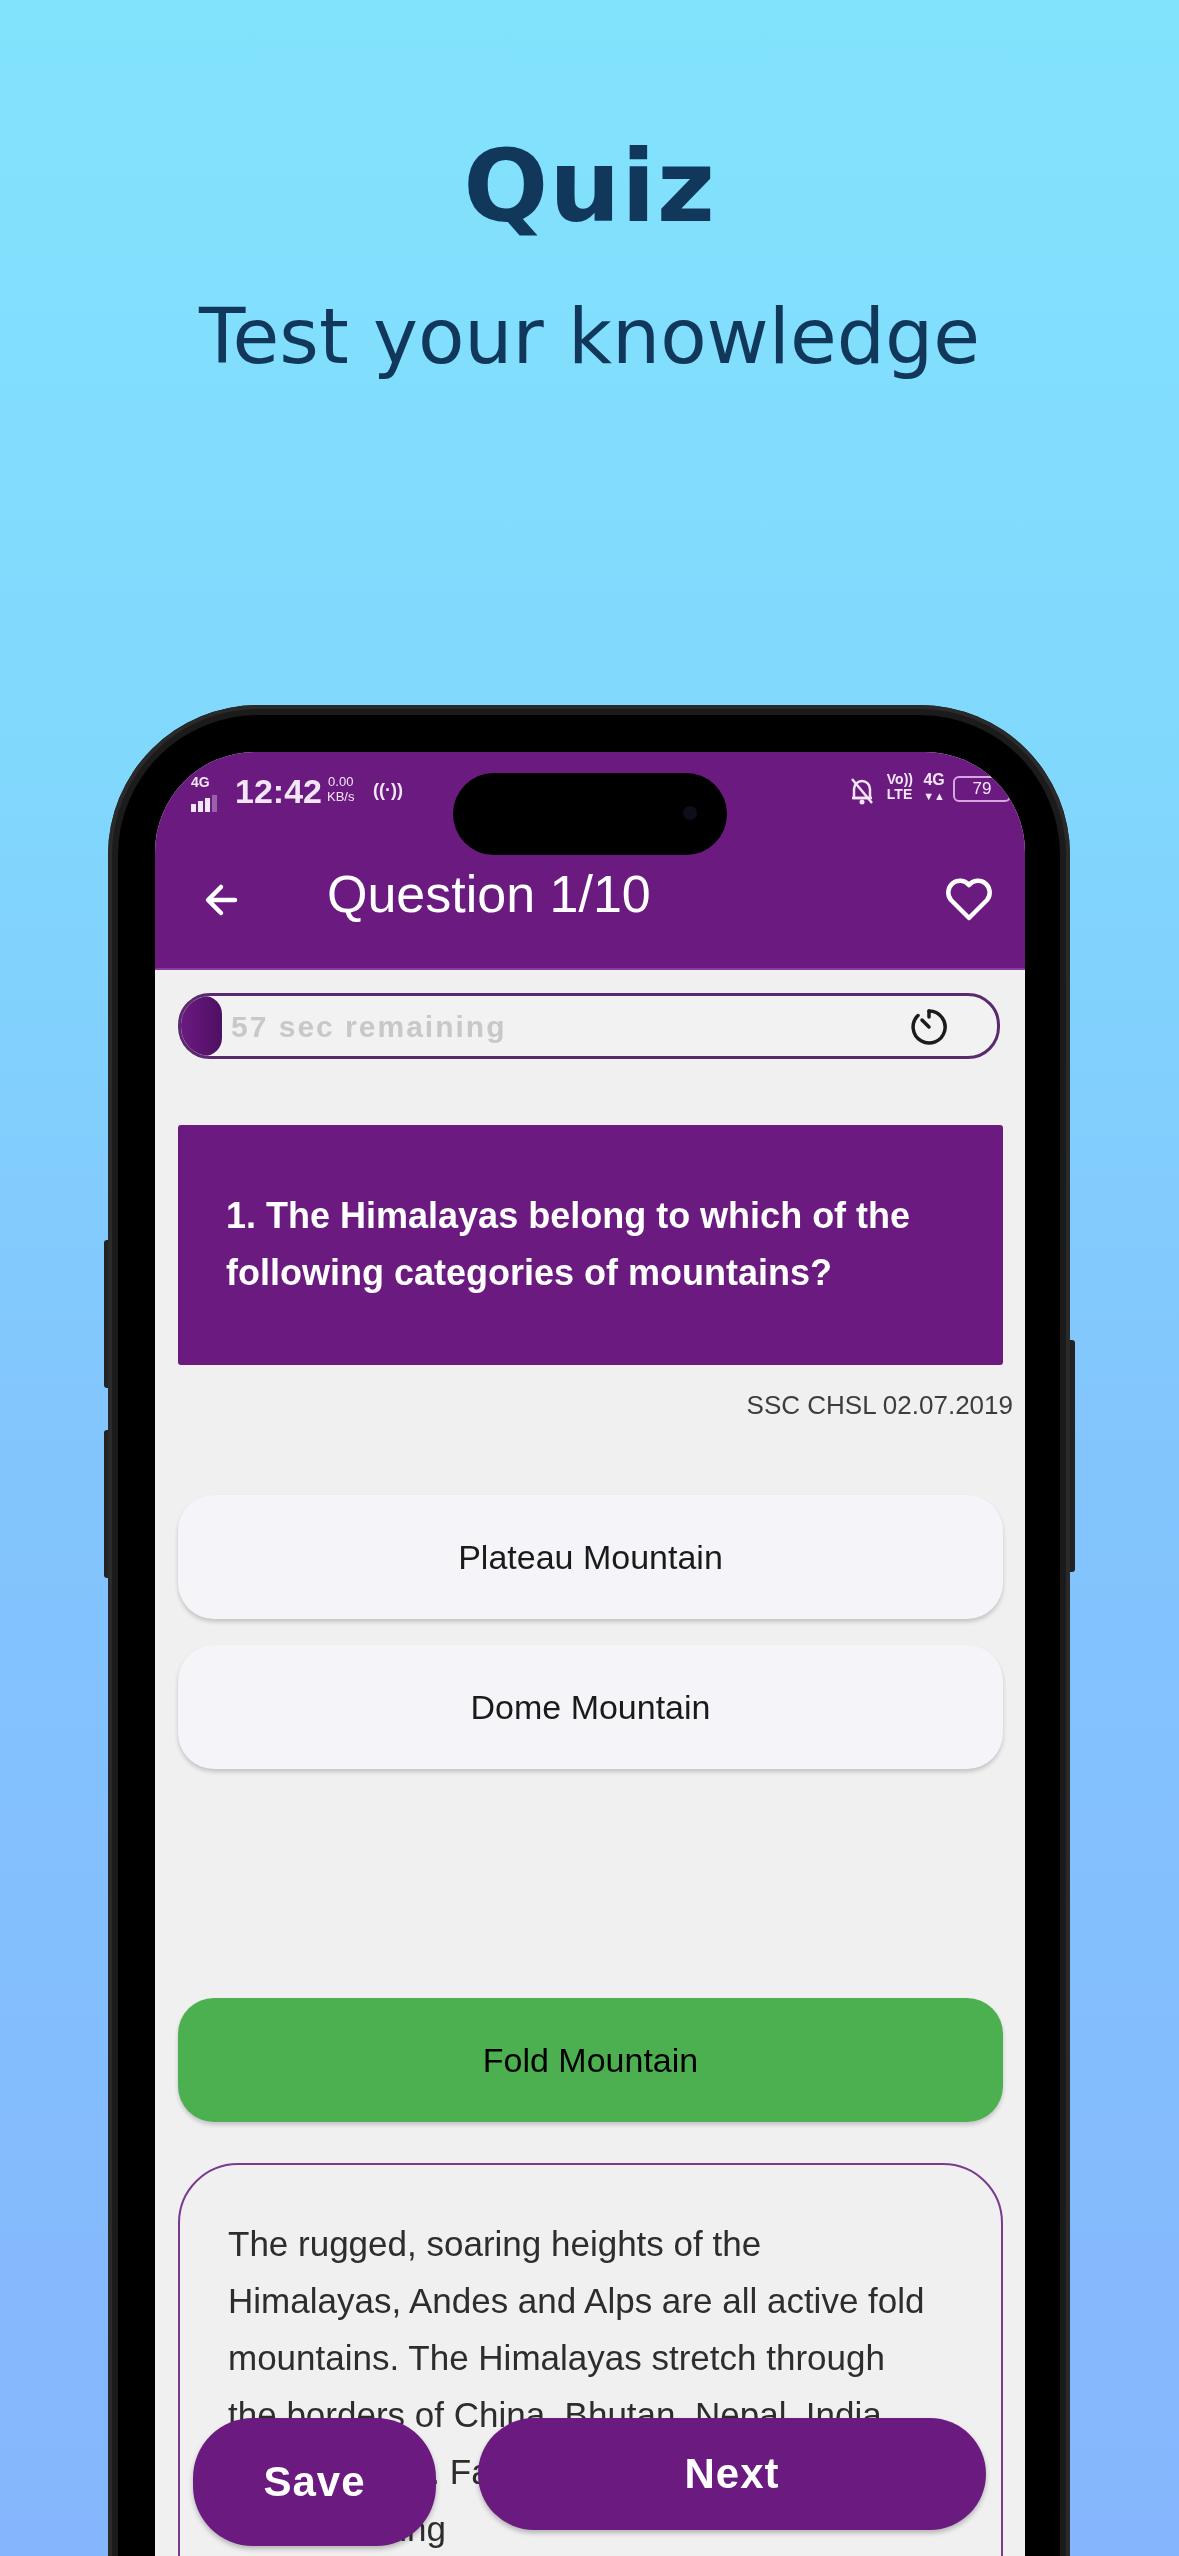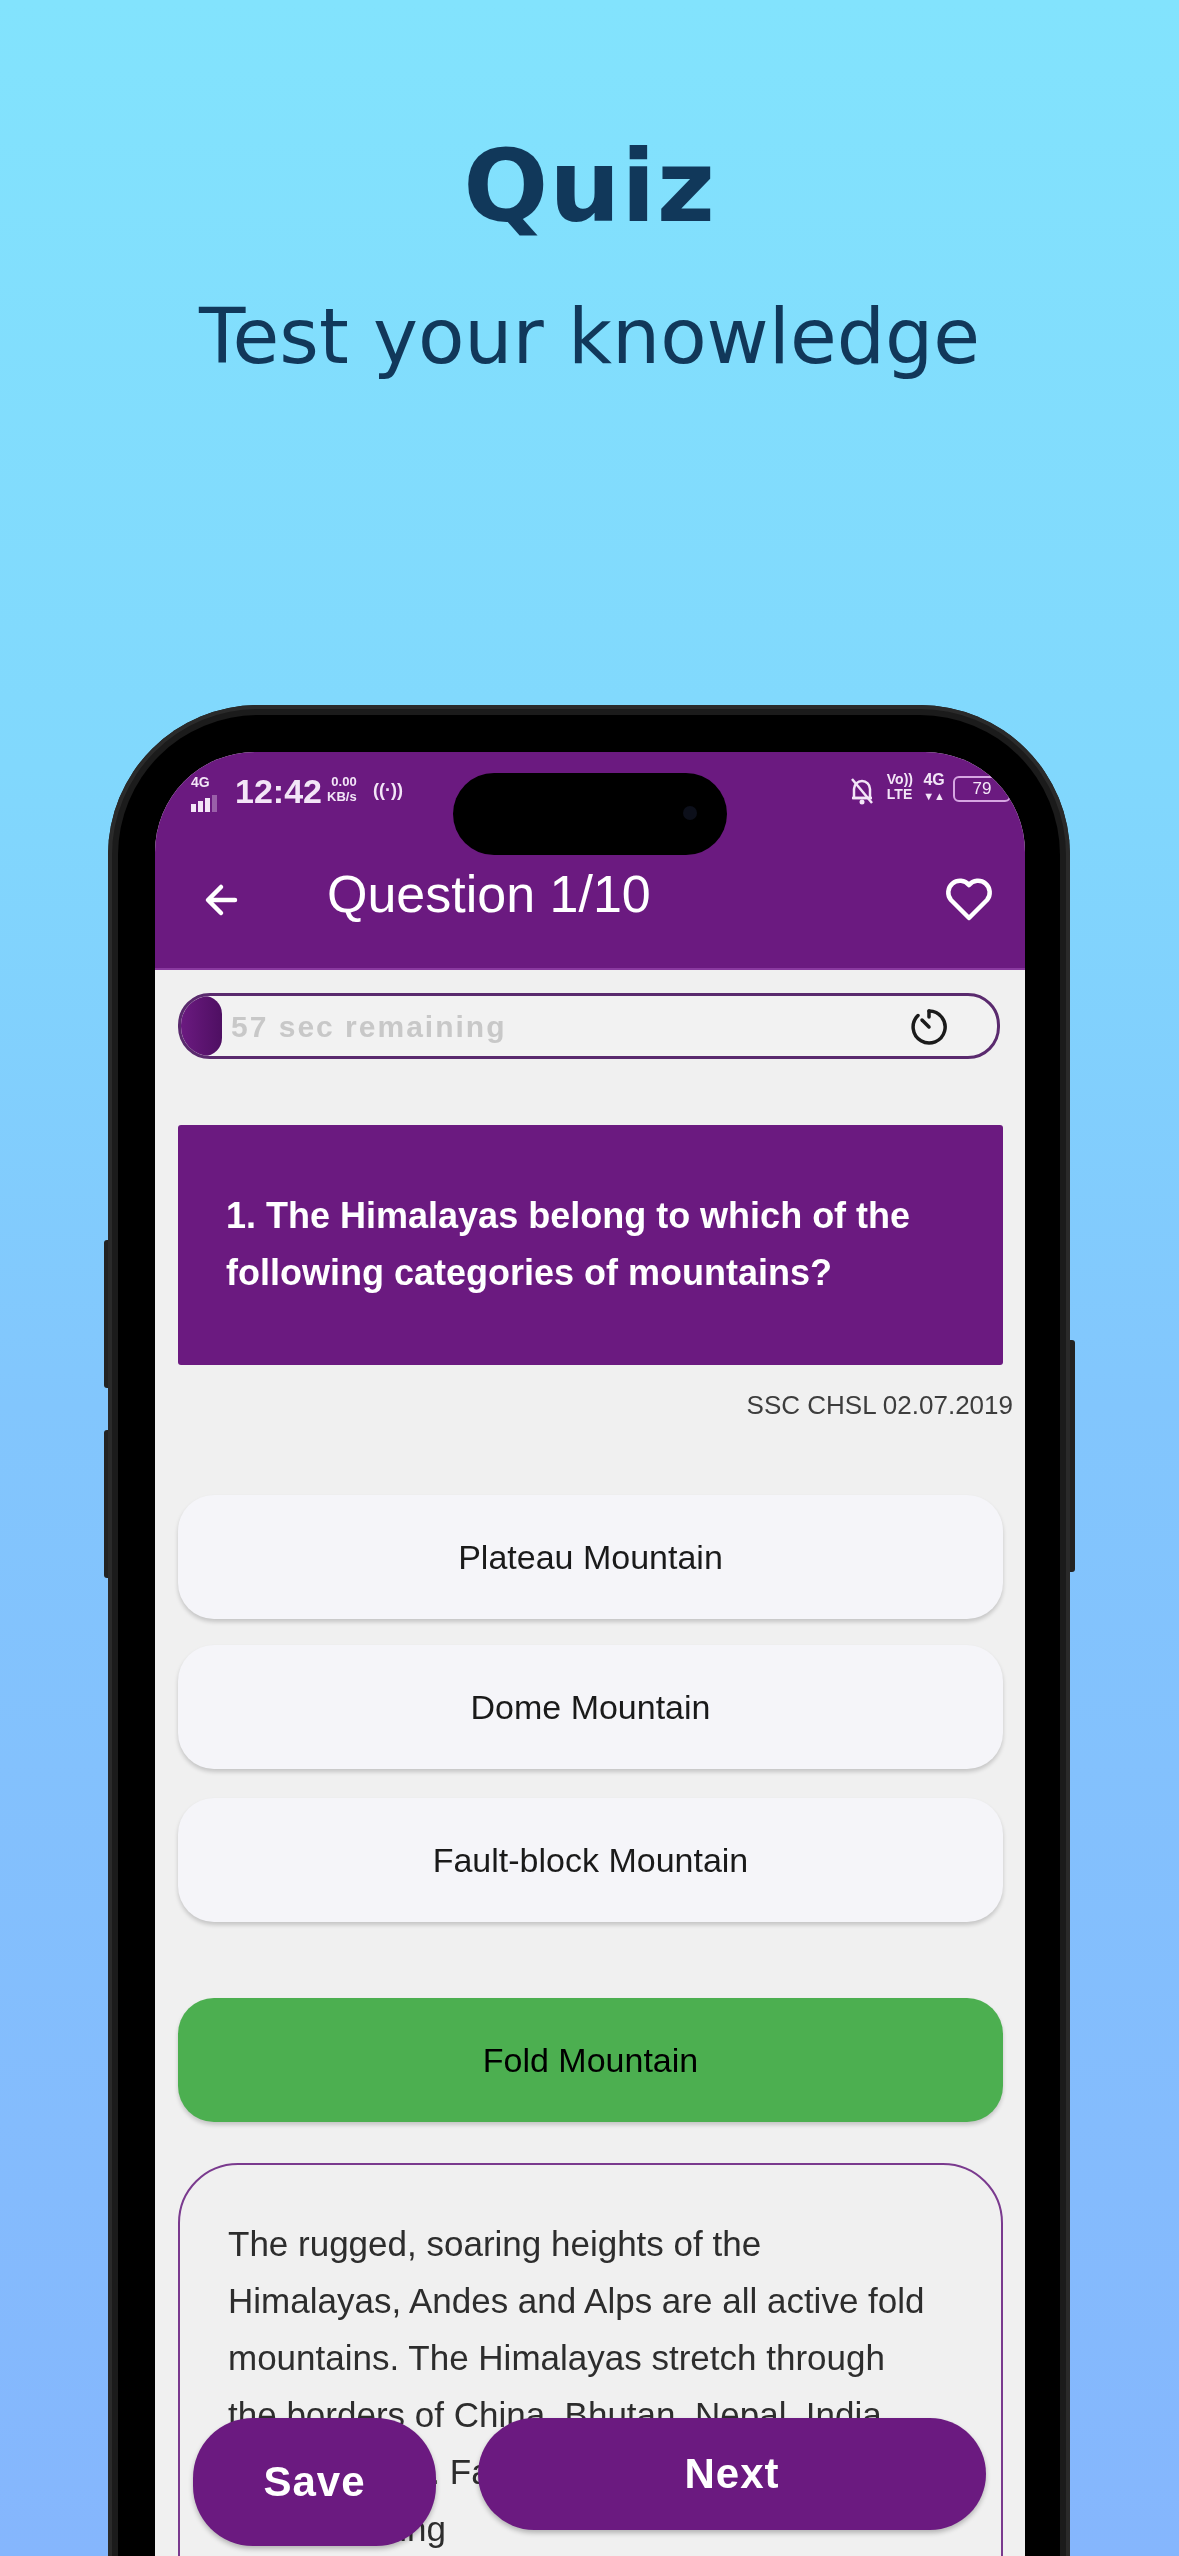--- a/index.html
+++ b/index.html
@@ -41,21 +41,21 @@
   .appbar {
     position: absolute; left: 0; top: 0; width: 870px; height: 216px; background: #6b1a80;
     border-bottom: 2px solid #8a3aa0;
   }
   .status { position: absolute; top: 20px; left: 0; width: 870px; height: 50px; color: #f3e6f7; }
   .sb-signal { position: absolute; left: 36px; top: 2px; width: 30px; height: 40px; }
   .sb-signal .g { position: absolute; left: 0; top: 0; font-size: 14px; font-weight: bold; }
   .sb-signal .bars { position: absolute; left: 0; top: 20px; }
   .sb-signal .bars span { display: inline-block; width: 5px; background: #f3e6f7; margin-right: 2px; vertical-align: bottom; }
   .sb-time { position: absolute; left: 80px; top: 0; font-size: 34px; font-weight: bold; }
-  .sb-speed { position: absolute; left: 172px; top: 2px; font-size: 13px; font-weight: bold; line-height: 15px; text-align: right; }
+  .sb-speed { position: absolute; left: 172px; top: 2px; font-size: 13px; font-weight: normal; line-height: 15px; text-align: center; }
   .sb-hotspot { position: absolute; left: 218px; top: 8px; font-size: 18px; font-weight: bold; }
   .sb-bell { position: absolute; right: 150px; top: 4px; width: 26px; height: 30px; }
   .sb-volte { position: absolute; right: 112px; top: 0; font-size: 14px; font-weight: bold; line-height: 15px; }
   .sb-4g { position: absolute; right: 80px; top: 0; font-size: 16px; font-weight: bold; line-height: 16px; text-align: center; }
   .sb-battery {
     position: absolute; right: 14px; top: 4px; width: 54px; height: 22px;
     border: 2px solid #d6a6e2; border-radius: 6px; text-align: center;
     font-size: 17px; font-weight: normal; line-height: 22px; color: #f3e6f7;
   }
   .sb-battery::after { content: ""; position: absolute; right: -7px; top: 6px; width: 3px; height: 10px; background: #d6a6e2; border-radius: 0 2px 2px 0; }
@@ -200,23 +200,20 @@
     <div class="qtext">1. The Himalayas belong to which of the following categories of mountains?</div>
   </div>
   <div class="source">SSC CHSL 02.07.2019</div>
 
   <div class="option" style="top:893px">
     <span>Dome Mountain</span>
   </div>
   <div class="option" style="top:743px">
     <span>Plateau Mountain</span>
   </div>
-  <div class="option" style="top:1046px">
-    <span>Fault-block Mountain</span>
-  </div>
   <div class="option correct" style="top:1198px">
     <span>Fold Mountain</span>
   </div>
 
   <div class="explain">
     <div class="explain-text">The rugged, soaring heights of the Himalayas, Andes and Alps are all active fold mountains. The Himalayas stretch through the borders of China, Bhutan, Nepal, India and Pakistan. Far beneath the Himalaya, the most towering</div>
   </div>
 
   <div class="btn save">Save</div>
   <div class="btn next">Next</div>

